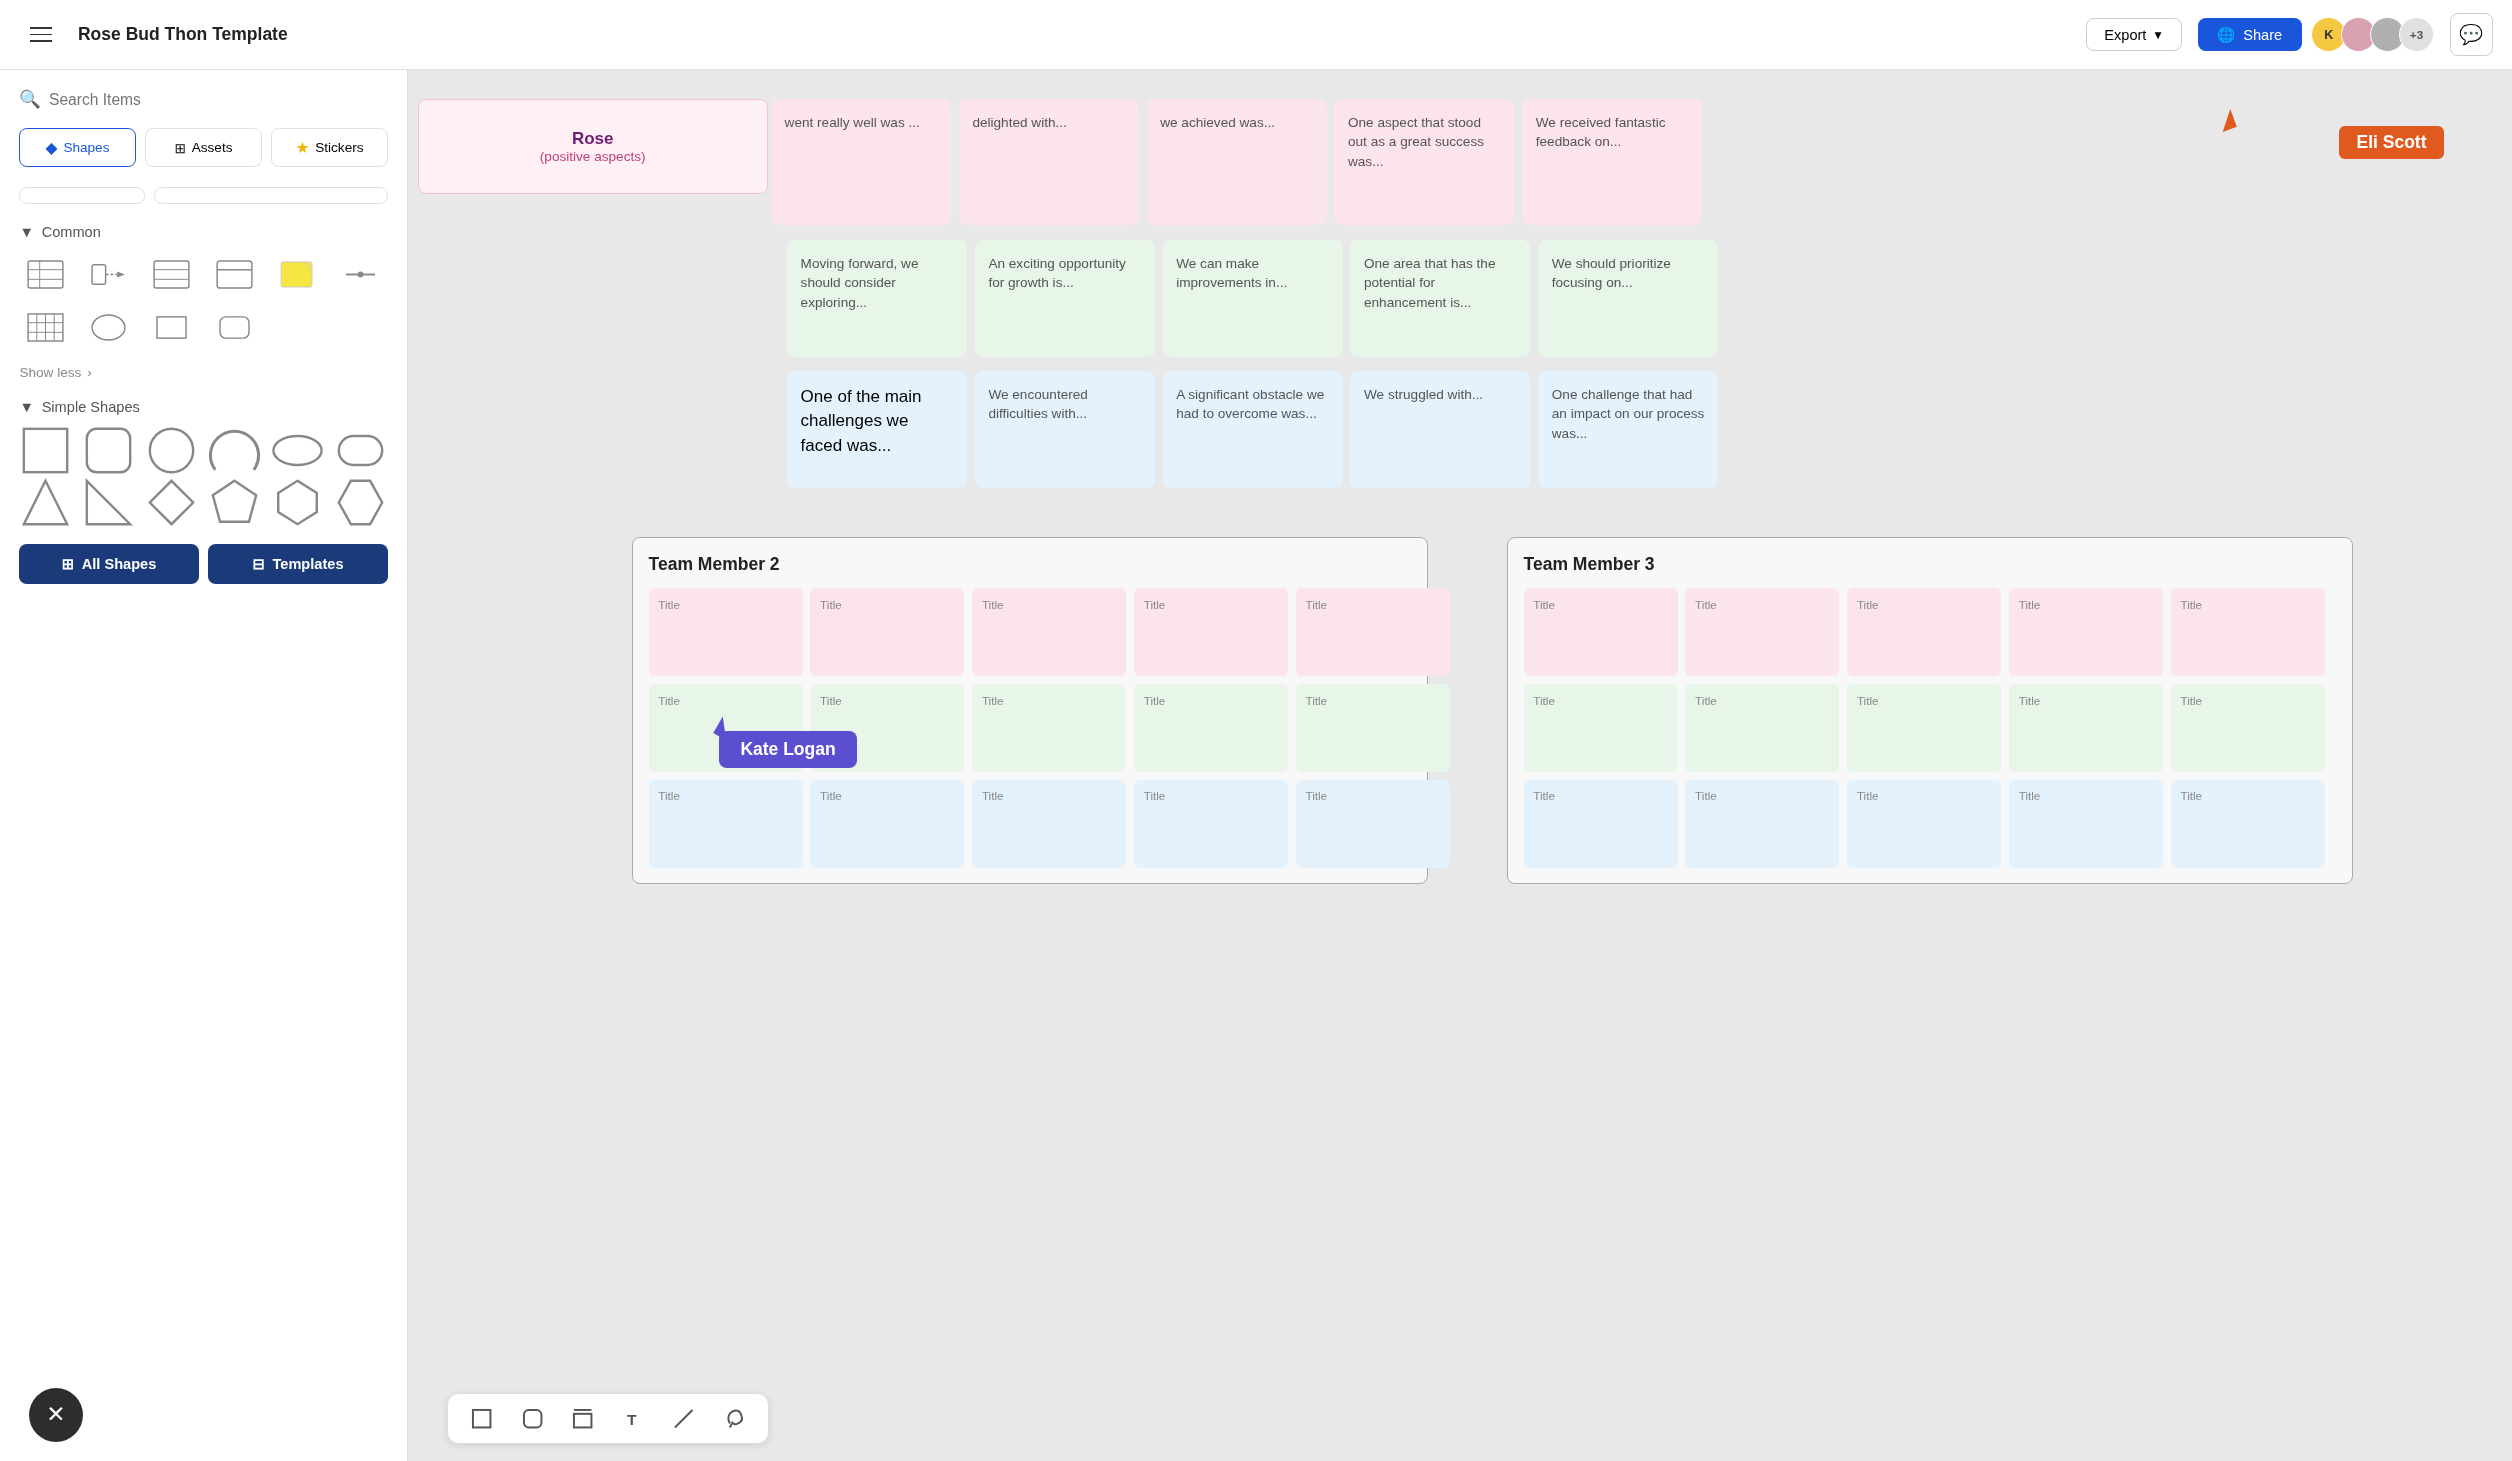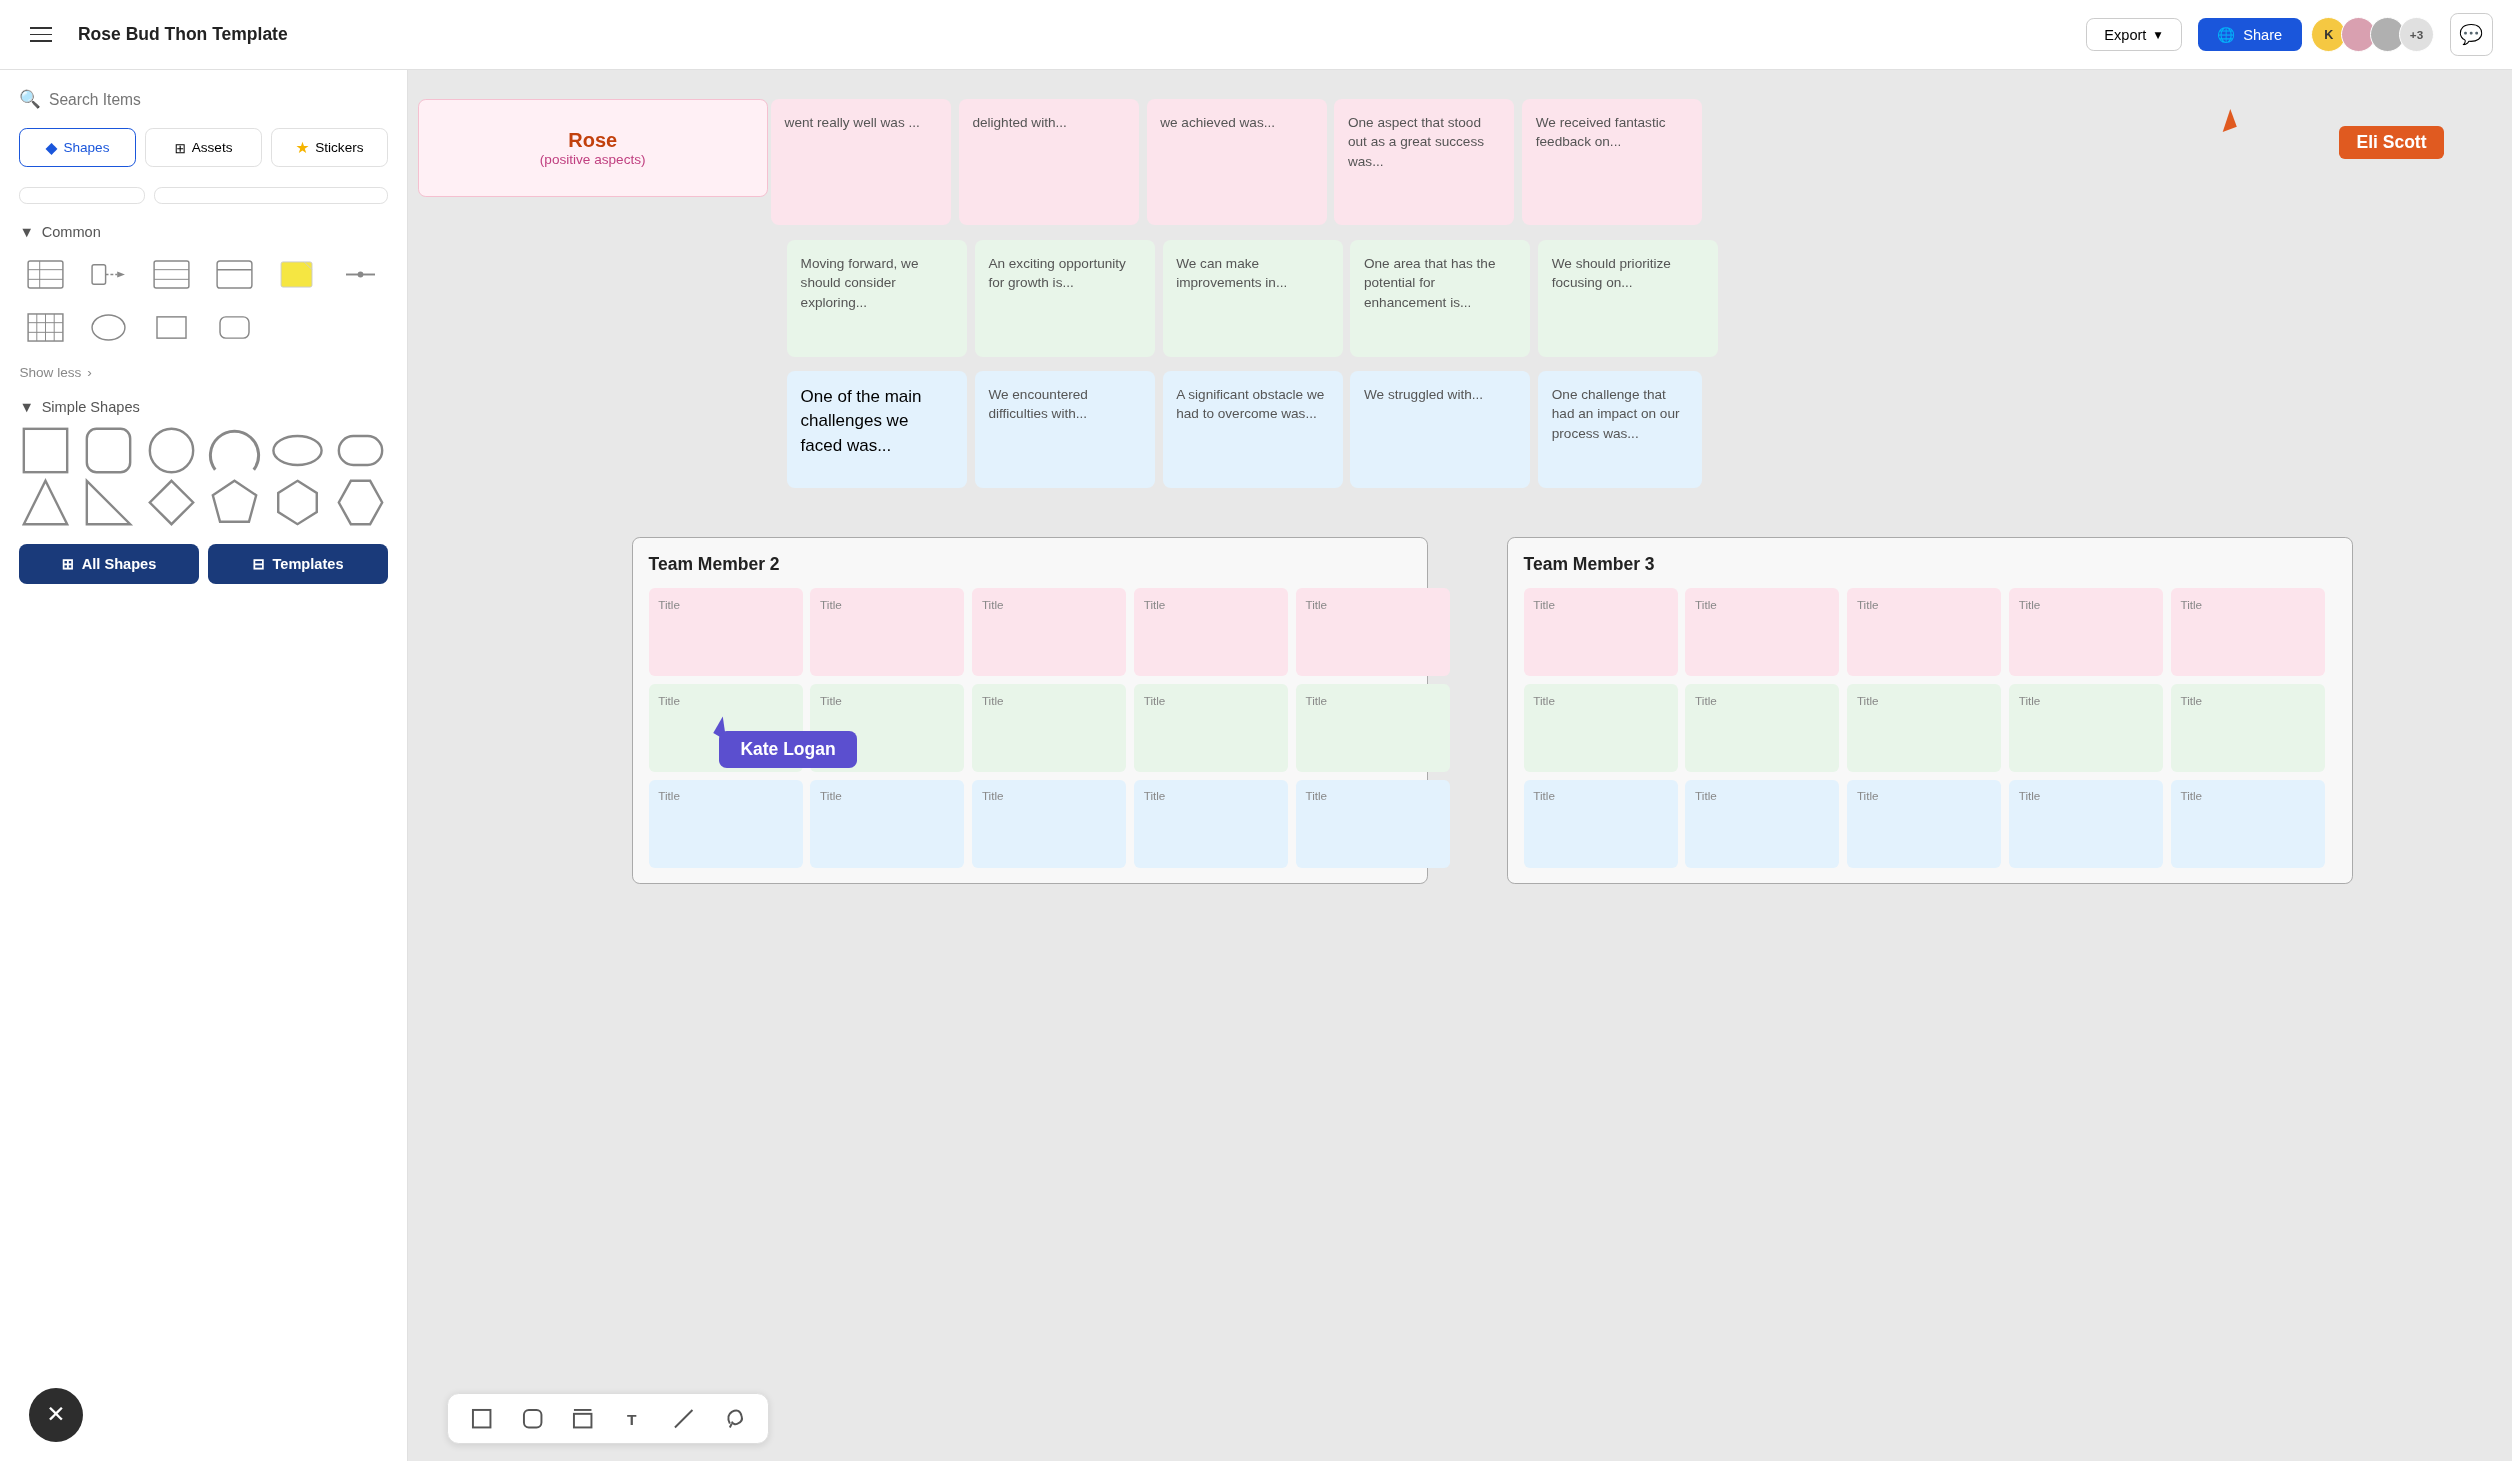--- a/index.html
+++ b/index.html
@@ -310,21 +310,21 @@
     <button class="bottom-btn templates-btn">
       <span>⊟</span>
       <span>Templates</span>
     </button>
   </div>
 </div>
 
 <div class="canvas">
 
   <div style="position:absolute; top:29px; left:9.7px; width:350px; background:#fff0f5; border:1.5px solid #f5c0d0; border-radius:7.8px; padding:29px 19.4px; text-align:center;">
-    <div style="color:#c2410c; font-size:20px; font-weight:700;">Rose</div>
+    <div style="color:#701a75; font-size:17px; font-weight:700;">Rose</div>
     <div style="color:#c04080; font-size:13.6px;">(positive aspects)</div>
   </div>
 
   <div style="position:absolute; top:29px; left:363px; display:flex; gap:7.8px;">
     <div class="card pink" style="width:180px; min-height:126px; font-size:13.6px; color:#555;">
       <span>went really well was ...</span>
     </div>
     <div class="card pink" style="width:180px; min-height:126px; font-size:13.6px; color:#555;">
       <span>delighted with...</span>
     </div>
@@ -363,21 +363,21 @@
     </div>
     <div class="card blue" style="width:180px; min-height:117px; font-size:13.6px; color:#555;">
       <span>We encountered difficulties with...</span>
     </div>
     <div class="card blue" style="width:180px; min-height:117px; font-size:13.6px; color:#555;">
       <span>A significant obstacle we had to overcome was...</span>
     </div>
     <div class="card blue" style="width:180px; min-height:117px; font-size:13.6px; color:#555;">
       <span>We struggled with...</span>
     </div>
-    <div class="card blue" style="width:164px; min-height:117px; font-size:13.6px; color:#555;">
+    <div class="card blue" style="width:180px; min-height:117px; font-size:13.6px; color:#555;">
       <span>One challenge that had an impact on our process was...</span>
     </div>
   </div>
 
   <div class="team-section" style="top:467px; left:224px; width:796px;">
     <div class="team-title">Team Member 2</div>
     <div style="display:grid; grid-template-columns: repeat(5, 154px); gap:7.8px;">
 
       <div class="team-card t-pink">
           <span>Title</span>

